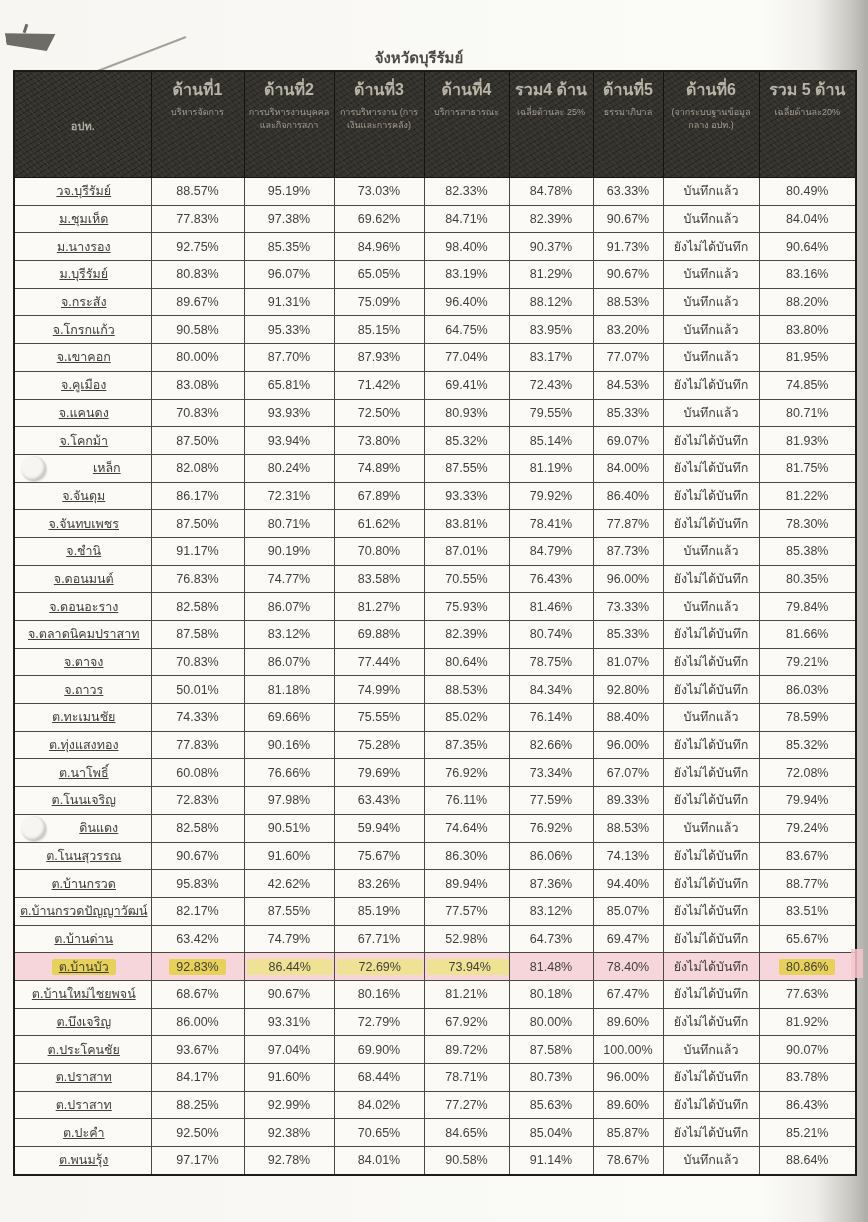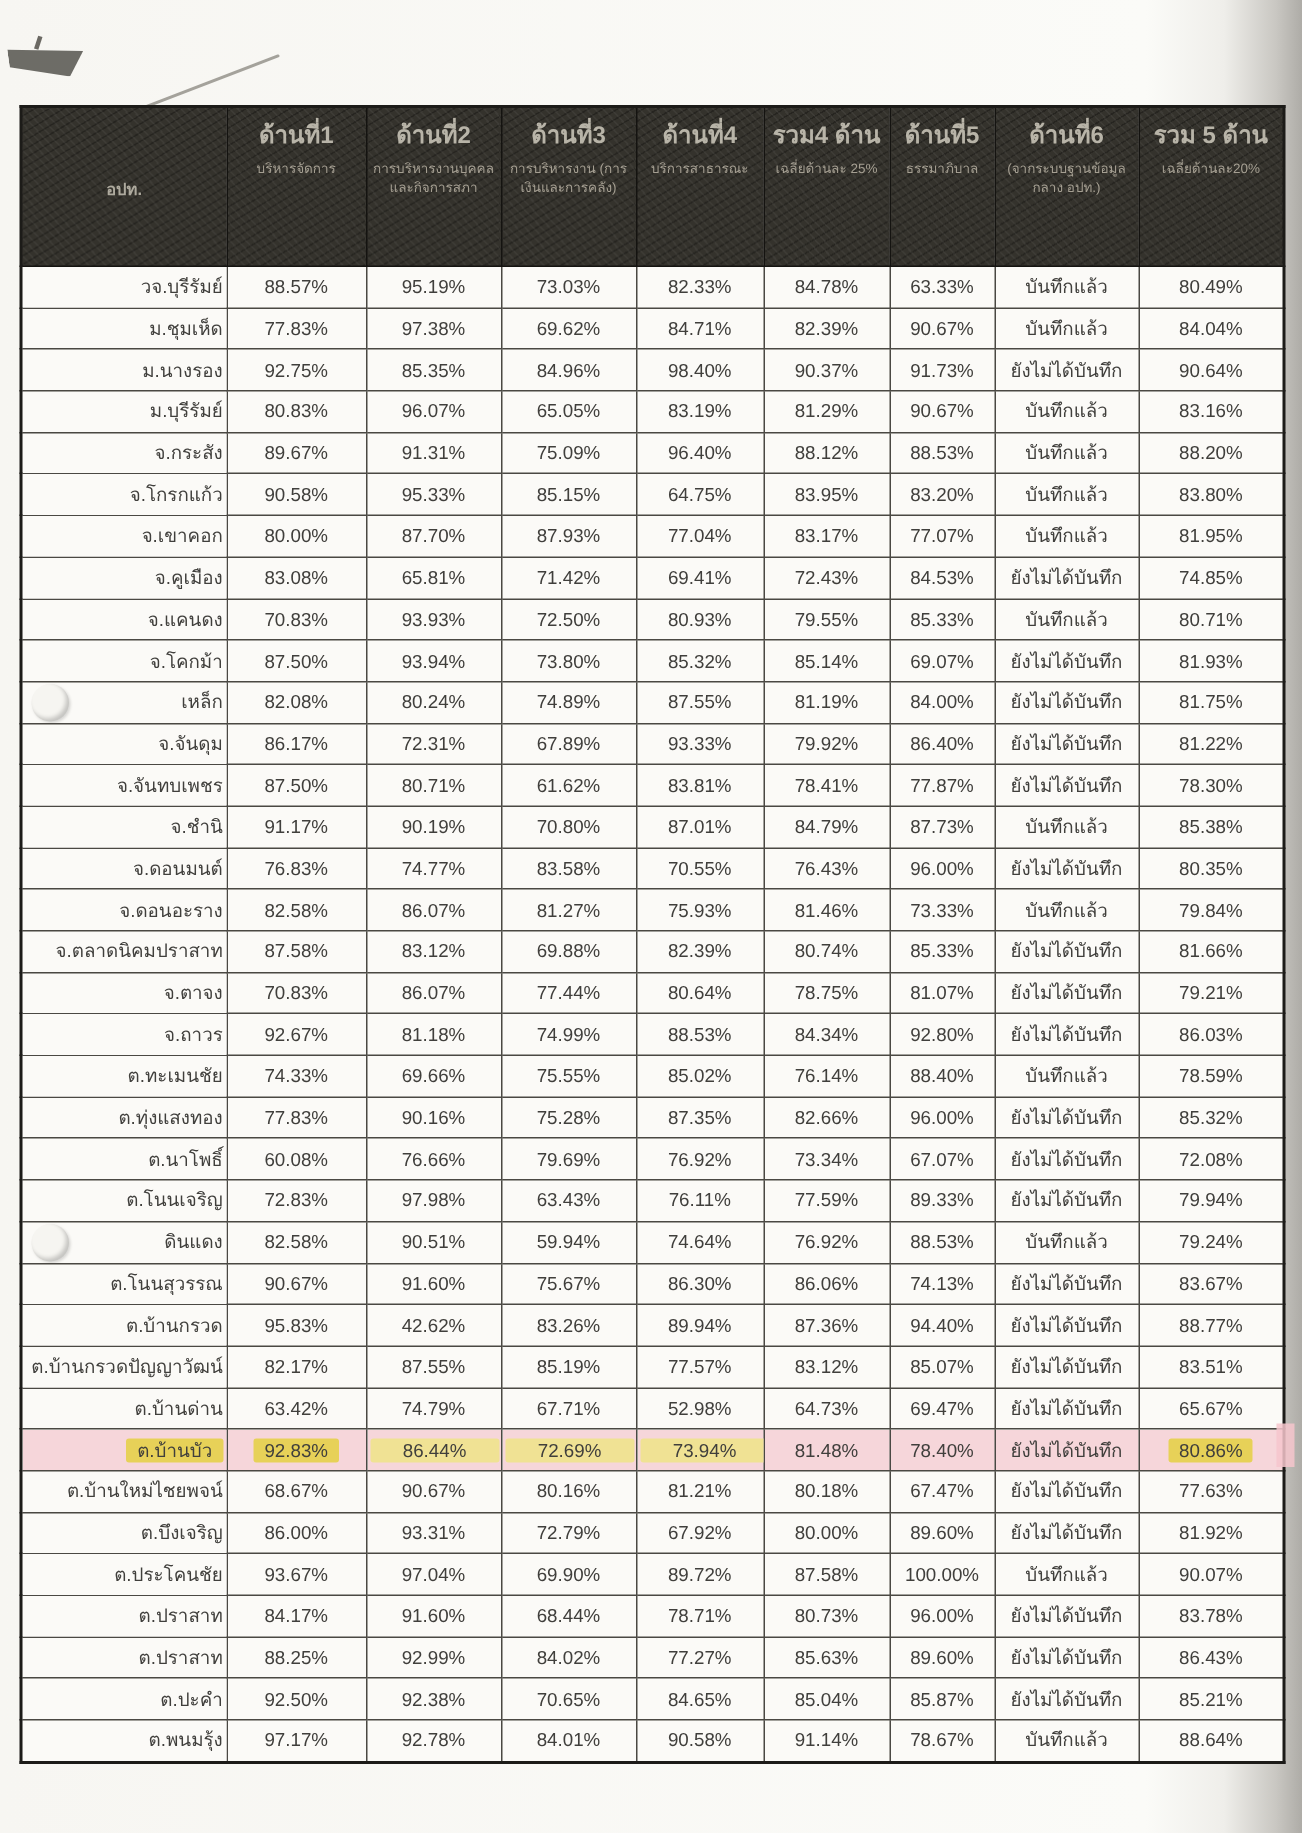--- a/index.html
+++ b/index.html
@@ -45,21 +45,21 @@
   .th-sub{font-size:9px;font-weight:400;line-height:1.45;color:#a59f92;}
   td{
     border:1px solid #4a4843;
     font-size:12.5px;color:#403f3c;
     text-align:center;
     height:26.7px;
     padding:0 2px;
     background:#fbfaf7;
     white-space:nowrap;overflow:hidden;
   }
-  td.name{text-align:right;padding-left:4px;position:relative;}
+  td.name{text-align:center;padding-left:4px;position:relative;text-decoration:underline;}
   tr.highlight td{background:#f6d6da;margin-top:13px;}
   .mark{background:#e7d158;padding:1px 7px;border-radius:2px;}
   .mark-light{background:#f0e294;padding:1px 22px;border-radius:2px;}
   .hole{
     position:absolute;left:6px;top:1px;width:25px;height:25px;border-radius:50%;
     background:#f6f5f1;
     box-shadow:inset -2px -2px 3px rgba(0,0,0,0.20), 1px 1px 2px rgba(0,0,0,0.15);
   }
   .corner-mark{
     position:absolute;left:6px;top:27px;width:50px;height:26px;
@@ -87,20 +87,21 @@
 </head>
 <body>
 
 <div class="page">
 
   <div class="tick-mark"></div>
   <div class="corner-mark"></div>
   <div class="pen-line-1"></div>
   <div class="pen-line-2"></div>
 
+  <div class="doc-subtitle">จังหวัดบุรีรัมย์</div>
 
   <table class="lpa">
     <colgroup>
       <col style="width:137px">
         <col style="width:93px">
         <col style="width:90px">
       <col style="width:90px">
         <col style="width:85px">
         <col style="width:84px">
       <col style="width:70px">
@@ -338,21 +339,21 @@
           <td><span>86.07%</span></td>
           <td><span>77.44%</span></td>
           <td><span>80.64%</span></td>
           <td><span>78.75%</span></td>
           <td><span>81.07%</span></td>
           <td><span>ยังไม่ได้บันทึก</span></td>
           <td><span>79.21%</span></td>
         </tr>
         <tr>
           <td class="name"><span>จ.ถาวร</span></td>
-          <td><span>92.67%</span></td>
+          <td><span>50.01%</span></td>
           <td><span>81.18%</span></td>
           <td><span>74.99%</span></td>
           <td><span>88.53%</span></td>
           <td><span>84.34%</span></td>
           <td><span>92.80%</span></td>
           <td><span>ยังไม่ได้บันทึก</span></td>
           <td><span>86.03%</span></td>
         </tr>
         <tr>
           <td class="name"><span>ต.ทะเมนชัย</span></td>

